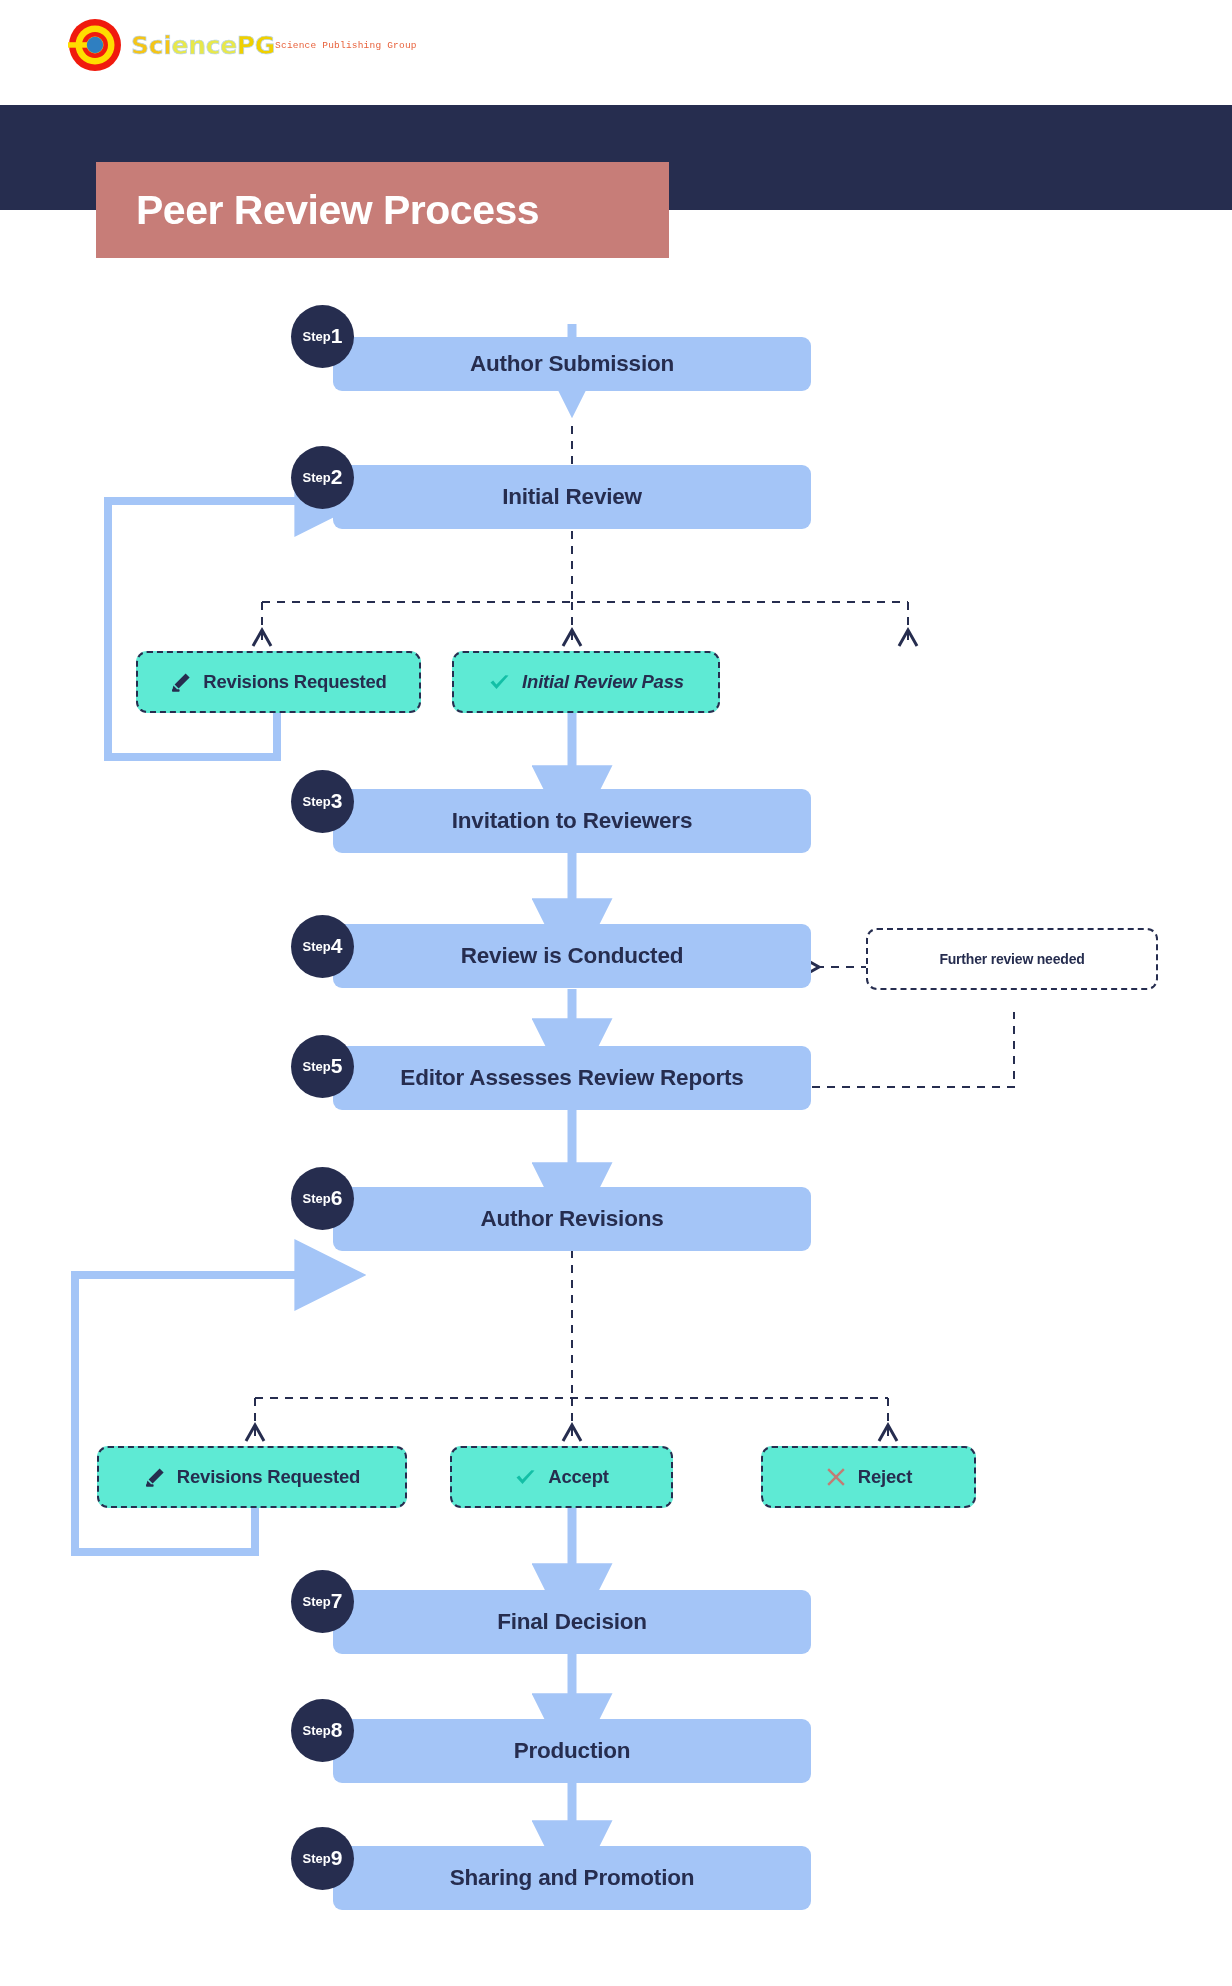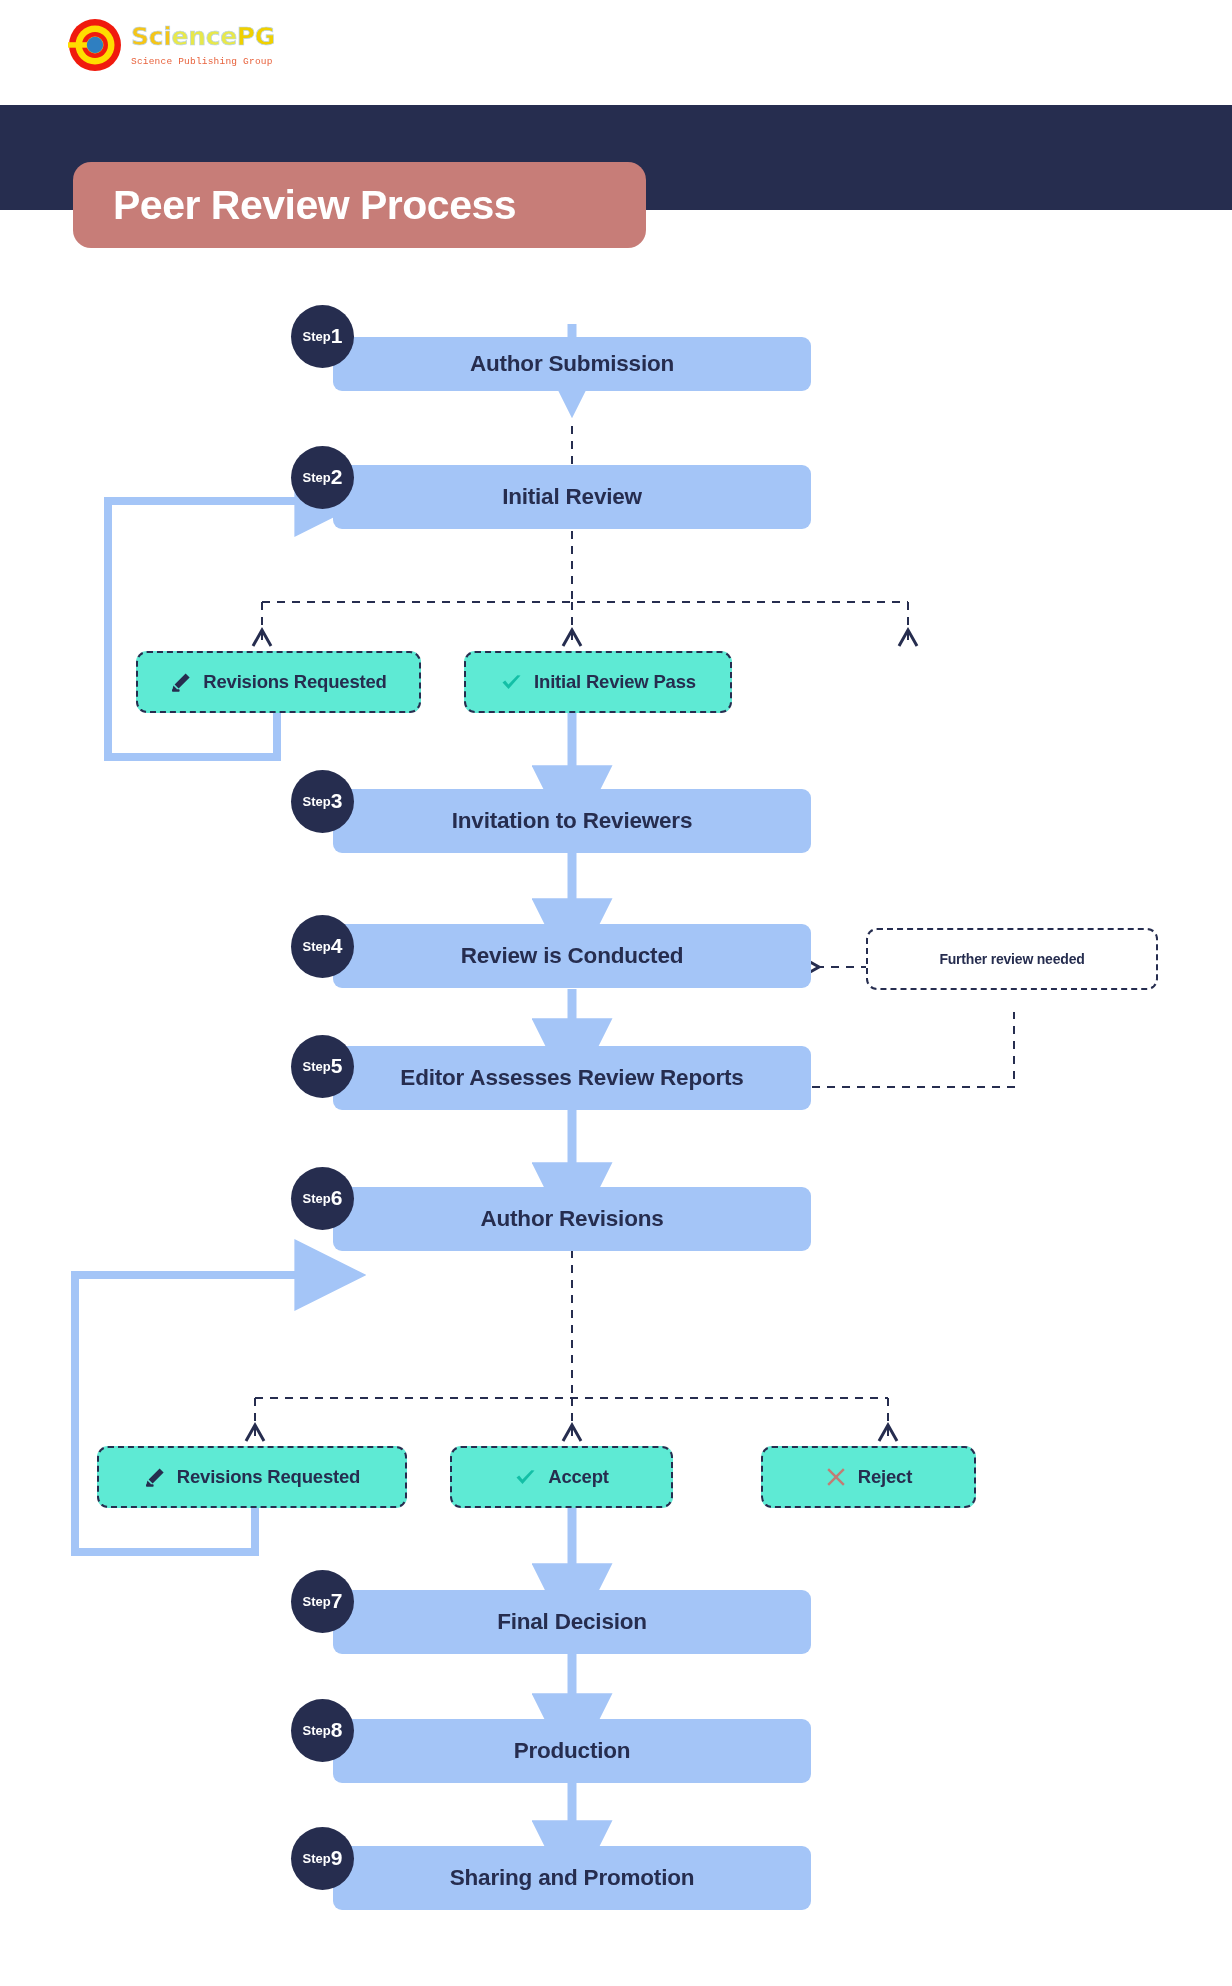--- a/index.html
+++ b/index.html
@@ -25,21 +25,21 @@
     background: #ffffff;
   }
   #logo-wrap {
     position: absolute;
     left: 68px; top: 18px;
     display: flex;
     align-items: center;
     gap: 9px;
   }
   #logo-mark { width: 54px; height: 54px; display: block; }
-  #logo-text-block { display: flex; flex-direction: column; line-height: 1; }
+  #logo-text-block { display: flex; flex-direction: row; line-height: 1; }
   #logo-word {
     font-size: 25px;
     font-weight: bold;
     letter-spacing: -0.3px;
     font-family: "DejaVu Sans", sans-serif;
   }
   #logo-word .sci { color: #f5c518; -webkit-text-stroke: 0.7px #b8d4f0; }
   #logo-word .ence { color: #e8e84a; -webkit-text-stroke: 0.7px #b8d4f0; }
   #logo-word .pg { color: #f0d000; -webkit-text-stroke: 0.7px #b8d4f0; }
   #logo-sub {
@@ -52,26 +52,25 @@
 
   
   #banner {
     position: absolute;
     left: 0; top: 105px;
     width: 1232px; height: 105px;
     background: #262d4f;
   }
   #title-plate {
     position: absolute;
-    left: 73px; top: 162px;
-    width: 573px; height: 86px;
+    left: 96px; top: 162px;
+    width: 573px; height: 96px;
     background: #c77d78;
     display: flex;
     align-items: center;
-    border-radius: 18px;
   }
   #title-text {
     color: #ffffff;
     font-size: 41px;
     font-weight: bold;
     letter-spacing: -0.5px;
     margin-left: 40px;
     font-family: "Liberation Sans", sans-serif;
   }
 
@@ -294,21 +293,21 @@
 
     <div class="decision-box" style="left:136px; top:651px; width:285px; height:62px;">
       <svg class="d-icon" width="22" height="22" viewBox="0 0 22 22">
         <path d="M15.6 2.4 L19.6 6.4 L8.6 17.4 L4.6 13.4 Z" fill="#262d4f"></path>
         <path d="M3.4 14.6 L7.4 18.6 L2.2 19.8 Z" fill="#262d4f"></path>
         <rect x="2.0" y="18.2" width="7.6" height="2.6" rx="0.8" fill="#262d4f"></rect>
       </svg>
       <span class="decision-label">Revisions Requested</span>
     </div>
 
-    <div class="decision-box" style="left:464px; top:651px; width:268px; height:62px;">
+    <div class="decision-box" style="left:452px; top:651px; width:268px; height:62px;font-style:italic;">
       <svg class="d-icon" width="23" height="23" viewBox="0 0 23 23">
         <path d="M2.5 11.5 L8.5 18 L20.5 4.5 L17.4 4.3 L8.4 13.6 L5.2 9.6 Z" fill="#13bfa6"></path>
       </svg>
       <span class="decision-label">Initial Review Pass</span>
     </div>
 
 
     <div class="step-box" style="left:333px; top:789px; width:478px; height:64px;">
       <span class="step-box-label">Invitation to Reviewers</span>
     </div>

